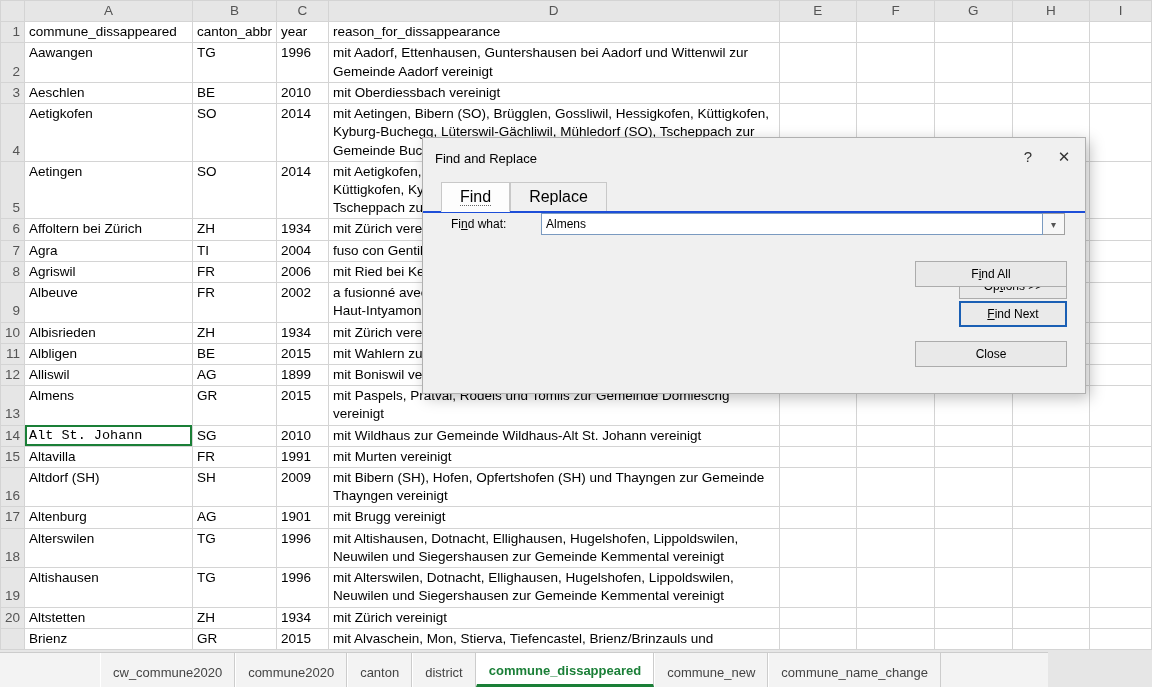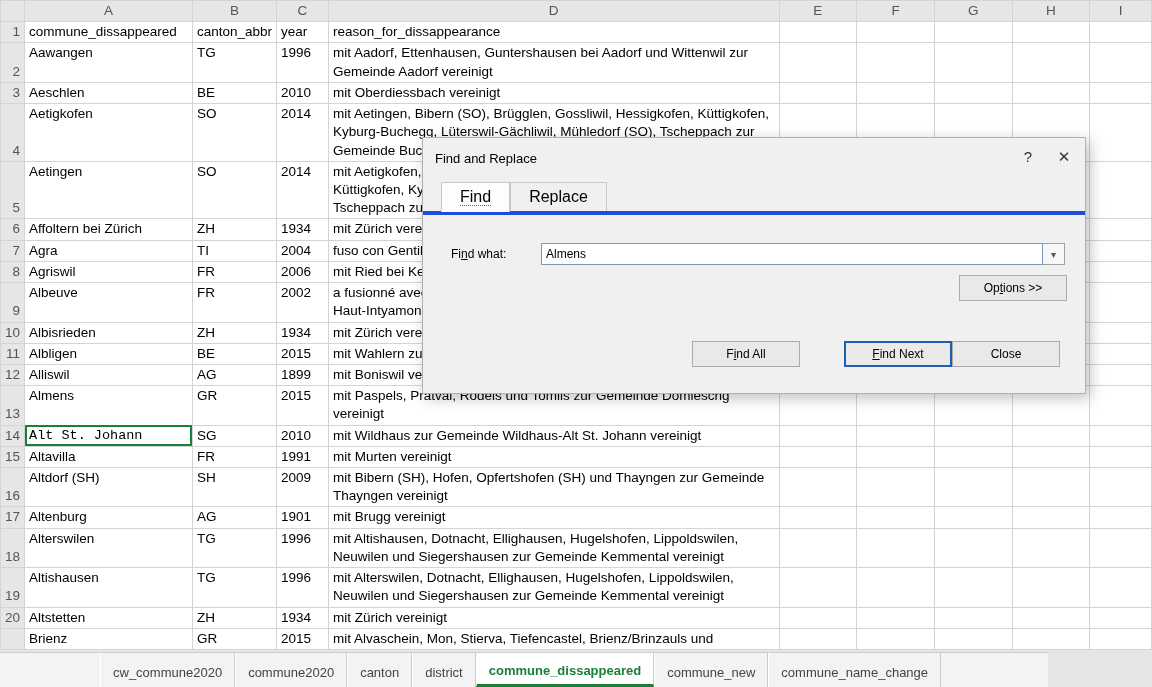--- a/index.html
+++ b/index.html
@@ -128,23 +128,23 @@
     cursor:pointer;
     position:relative;
   }
   .dialog-tab.active {
     background:#fdfdfd;
     border-bottom:1px solid #fdfdfd;
     z-index:2;
   }
   .dialog-tab.active span { border-bottom:1px dotted #666; }
   .dialog-body {
-    border-top:4px solid #1d4ed8;
+    border-top:2px solid #1d4ed8;
     margin-top:-1px;
-    padding: 28px 20px 10px 28px;
+    padding: 0 20px 10px 28px;
     position:relative;
     height: 170px;
   }
   .findrow { display:flex; align-items:center; gap:18px; }
   .findrow label { width:72px; }
   .findrow label .ul { text-decoration: underline; }
   .findinput {
     flex:1;
     display:flex;
   }
@@ -164,23 +164,25 @@
     background:#f7f7f7;
     display:flex;
     align-items:center;
     justify-content:center;
     font-size:10px;
     color:#555;
     cursor:pointer;
   }
   .dlg-buttons {
     position:absolute;
-    right: 25px;
+    right: 18px;
     bottom: 14px;
     display:flex;
+    gap: 14px;
+    flex-direction: column;
   }
   .opts-btn-wrap {
     position:absolute;
     right:18px;
     top: 60px;
   }
   .btn {
     min-width: 108px;
     height: 26px;
     background: #e9e9e9;

